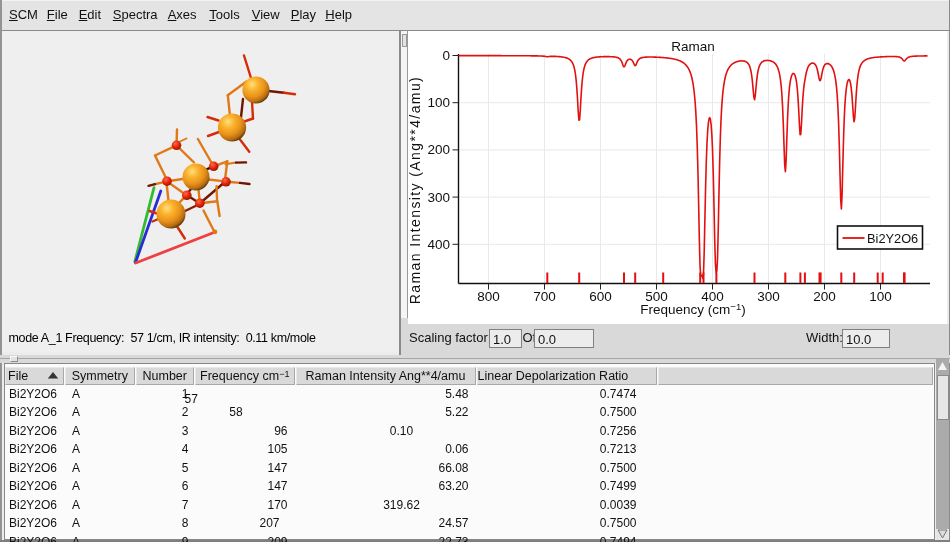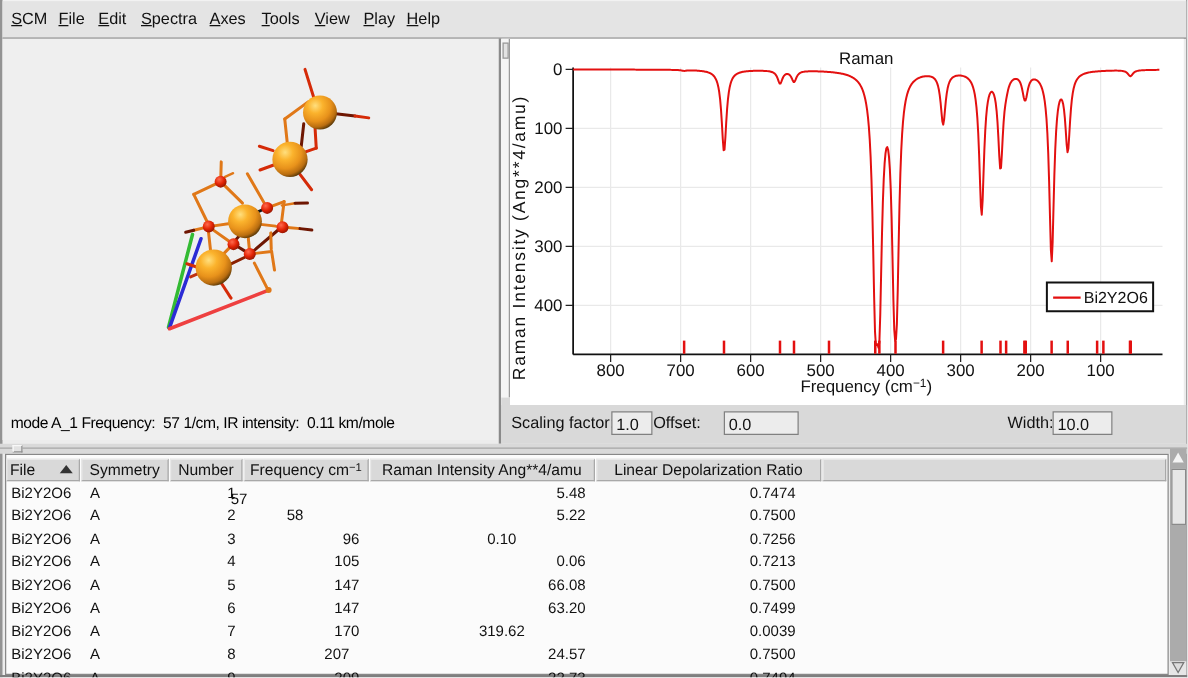--- a/index.html
+++ b/index.html
@@ -181,32 +181,32 @@
 <rect x="837.5" y="226" width="85" height="23" fill="#fff" stroke="#111" stroke-width="1.6"></rect>
 <line x1="842.5" y1="238" x2="864.5" y2="238" stroke="#e31010" stroke-width="1.8"></line>
 <text x="867" y="242.5" font-size="12.8" fill="#111">Bi2Y2O6</text>
 </svg>
 <div class="ctrl">
 <span style="position:absolute;left:8px;top:5.5px">Scaling factor:</span>
 <span style="position:absolute;left:121.5px;top:5.5px">Offset:</span>
 <span style="position:absolute;left:405px;top:5.5px">Width:</span>
 </div>
 <div class="entry" style="left:489px;top:328.5px;width:33px;height:19px">1.0</div>
-<div class="entry" style="left:579px;top:328.5px;width:60px;height:19px">0.0</div>
+<div class="entry" style="left:534px;top:328.5px;width:60px;height:19px">0.0</div>
 <div class="entry" style="left:842px;top:328.5px;width:47.5px;height:19px">10.0</div>
 <div class="sash"></div>
 <div style="position:absolute;left:0px;top:357.5px;width:950px;height:1px;background:#a6a6a6"></div>
 <div style="position:absolute;left:9.5px;top:355.5px;width:8px;height:6.5px;background:#e2e2e2;border:1px solid #8f8f8f;border-top-color:#f8f8f8;border-left-color:#f8f8f8"></div>
 <div class="tablebg"></div>
 <div class="hc" style="left:4.5px;width:59.5px;text-align:left;padding-left:2.5px;">File</div>
     <div class="hc" style="left:65px;width:69.5px;text-align:center;">Symmetry</div>
     <div class="hc" style="left:135.5px;width:58.5px;text-align:center;">Number</div>
     <div class="hc" style="left:195px;width:99.5px;text-align:center;">Frequency cm<span style="font-size:9px;line-height:0;position:relative;top:-3.5px">−1</span></div>
     <div class="hc" style="left:295.5px;width:180.0px;text-align:center;">Raman Intensity Ang**4/amu</div>
-    <div class="hc" style="left:476.5px;width:180.5px;text-align:center;">Linear Depolarization Ratio</div>
+    <div class="hc" style="left:476.5px;width:180.5px;text-align:left;">Linear Depolarization Ratio</div>
     <div class="hc" style="left:658px;width:275.0px;text-align:center;"></div>
     <svg width="12" height="9" style="position:absolute;left:47px;top:370.5px">
       <path d="M0.8 7.5 L6 1 L11.2 7.5 Z" fill="#333"></path>
     </svg>
 <div class="trows">
       <div style="position:absolute;left:4.5px;top:384.3px;width:929px;height:18.5px">
         <span style="position:absolute;left:4.5px;top:2.5px">Bi2Y2O6</span>
         <span style="position:absolute;left:67.5px;top:2.5px">A</span>
         <span style="position:absolute;left:80px;top:2.5px;width:104px;text-align:right">1</span>
         <span style="position:absolute;left:180px;top:8px;width:103px;text-align:left">57</span>

